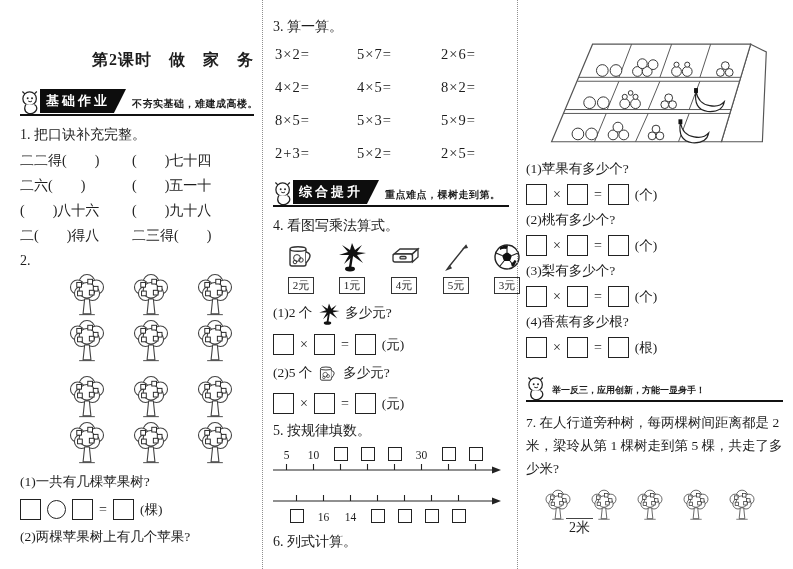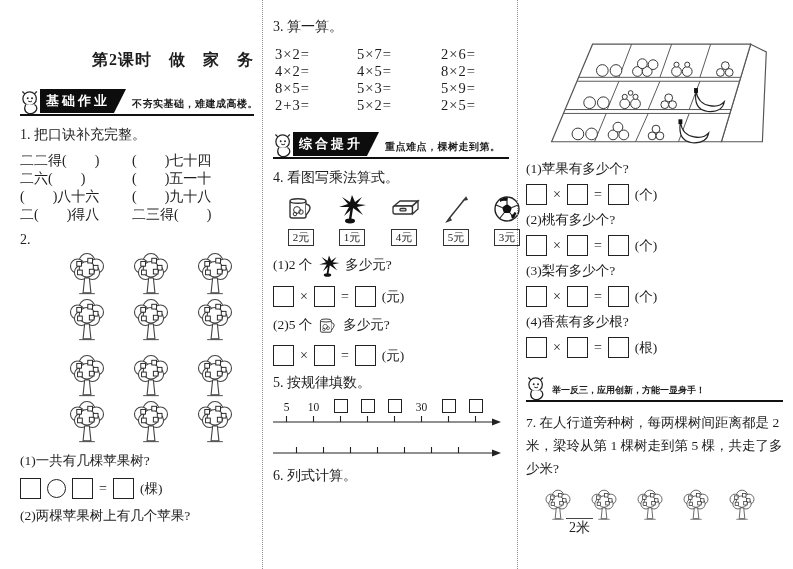--- a/index.html
+++ b/index.html
@@ -13,36 +13,36 @@
   h1.title{margin:40px 0 0;text-align:right;font-size:16px;font-weight:bold;letter-spacing:1px;}
 
   .badge-row{display:flex;align-items:flex-end;border-bottom:2px solid #111;padding-bottom:1px;margin:18px 0 10px;}
   .mascot{flex:0 0 auto;margin:0 -5px -2px 0;z-index:2;position:relative;}
   .ribbon{background:#0d0d0d;color:#fff;font-weight:bold;font-size:13px;letter-spacing:3px;
           padding:3px 16px 3px 6px;clip-path:polygon(0 0,100% 0,86% 100%,0 100%);white-space:nowrap;}
   .slogan{font-size:10px;font-weight:bold;margin:0 0 2px 6px;white-space:nowrap;letter-spacing:0.5px;font-family:Liberation Serif, serif;}
   .slogan.small{font-size:9px;letter-spacing:0;}
 
   .p-label{font-size:14px;margin:8px 0 4px;}
-  .fill-grid{display:grid;grid-template-columns:112px auto;row-gap:0;font-size:14px;margin-top:8px;}
+  .fill-grid{display:grid;grid-template-columns:112px auto;row-gap:7px;font-size:14px;margin-top:8px;}
   .fill-grid span{white-space:nowrap;}
 
   .tree-grid{display:grid;grid-template-columns:repeat(3,64px);row-gap:2px;margin:2px 0 0 44px;}
   .tree-grid.gap-top{margin-top:12px;}
   svg.tree{width:46px;height:44px;display:block;}
   svg.tree.small{width:32px;height:32px;}
 
   .subq{font-size:13.5px;margin:8px 0 2px;}
   .eq{display:flex;align-items:center;gap:6px;font-size:15px;margin:8px 0 4px;}
   .box{width:19px;height:19px;border:1.5px solid #222;display:inline-block;background:#fff;}
   .circ{width:17px;height:17px;border:1.4px solid #222;border-radius:50%;display:inline-block;background:#fff;}
   .op{font-size:14px;}
   .unit{font-size:13.5px;}
 
-  .calc-grid{display:grid;grid-template-columns:82px 84px auto;font-size:14.5px;margin:10px 0 7px 2px;}
+  .calc-grid{display:grid;grid-template-columns:82px 84px auto;row-gap:16px;font-size:14.5px;margin:10px 0 7px 2px;}
   .calc-grid span{white-space:nowrap;letter-spacing:1px;}
 
   .items-row{display:flex;align-items:flex-end;gap:19px;margin:6px 0 2px 12px;}
   .item{display:flex;flex-direction:column;align-items:center;width:40px;}
   .price{border:1px solid #333;font-size:11px;padding:0 4px;margin-top:4px;white-space:nowrap;}
   .inline-icon{vertical-align:middle;margin:0 1px;}
 
   .nl{margin:6px 0 0 0;}
   .nl-labels{display:flex;width:216px;}
   .nl-labels .slot{width:27px;display:flex;justify-content:center;align-items:flex-end;font-size:11.5px;height:15px;}
@@ -364,20 +364,43 @@
         <g stroke="#222" stroke-width="1.1">
           <line x1="23.5" y1="4" x2="23.5" y2="10"></line>
             <line x1="50.5" y1="4" x2="50.5" y2="10"></line>
           <line x1="77.5" y1="4" x2="77.5" y2="10"></line>
             <line x1="104.5" y1="4" x2="104.5" y2="10"></line>
           <line x1="131.5" y1="4" x2="131.5" y2="10"></line>
             <line x1="158.5" y1="4" x2="158.5" y2="10"></line>
           <line x1="185.5" y1="4" x2="185.5" y2="10"></line>
         </g>
       </svg>
+      <div class="nl-labels" style="margin-top:3px">
+        <span class="slot">
+            <span class="nl-box"></span>
+          </span>
+        <span class="slot">
+            <span class="nl-num">16</span>
+          </span>
+        <span class="slot">
+            <span class="nl-num">14</span>
+          </span>
+        <span class="slot">
+            <span class="nl-box"></span>
+          </span>
+        <span class="slot">
+            <span class="nl-box"></span>
+          </span>
+        <span class="slot">
+            <span class="nl-box"></span>
+          </span>
+        <span class="slot">
+            <span class="nl-box"></span>
+          </span>
+      </div>
     </div>
 
     <div class="p-label" style="margin-top:10px">6. 列式计算。</div>
   </div>
 
   <div class="col col3">
 
     <div class="shelf-wrap">
       <svg width="244" height="118" viewBox="0 0 250 120">
         <g fill="#fff" stroke="#555" stroke-width="1.2">

